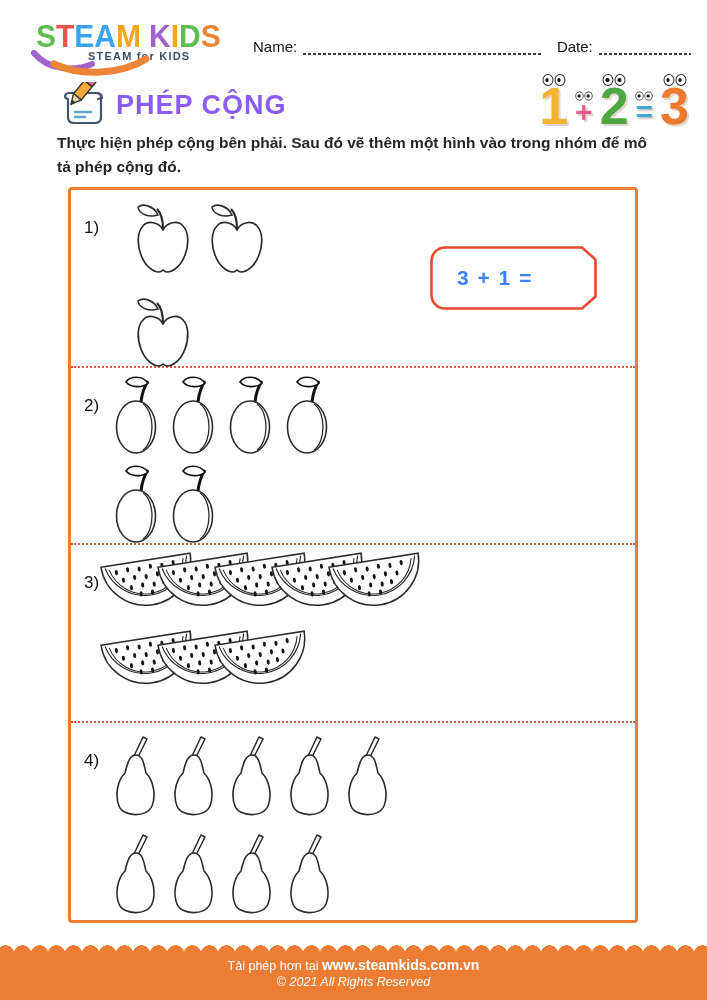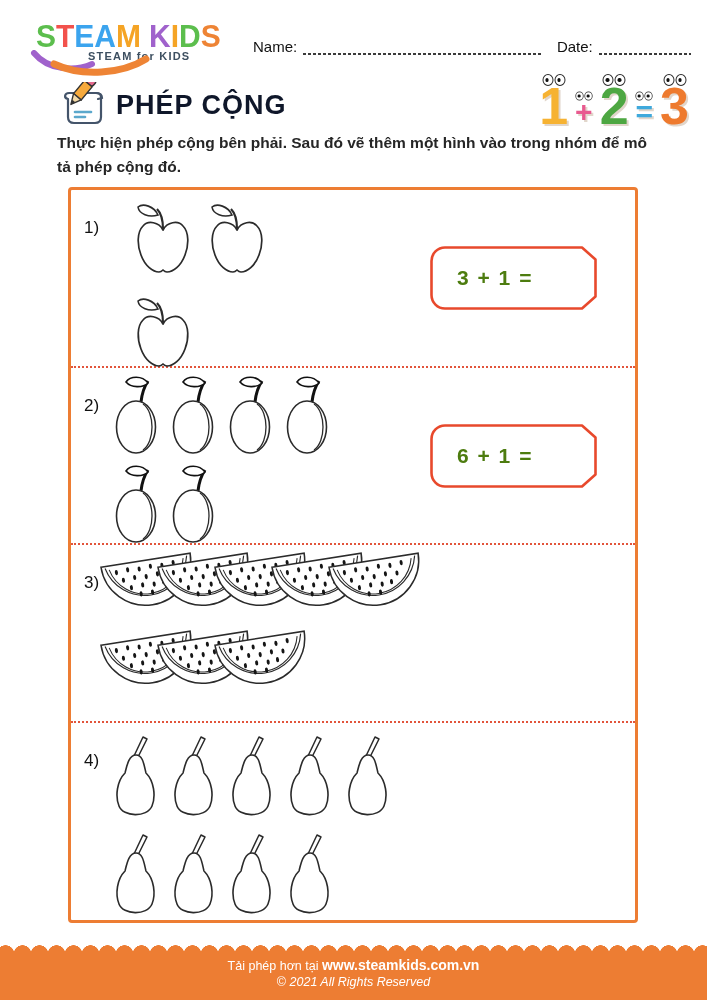--- a/index.html
+++ b/index.html
@@ -17,21 +17,21 @@
   .name-date{position:absolute;left:253px;top:38px;width:438px;display:flex;align-items:flex-end;font-size:15px;}
   .nd-label{font-weight:400;color:#111;margin-right:6px;white-space:nowrap;}
   .dash-line{height:13px;border-bottom:0;flex:1;
     background-image:repeating-linear-gradient(to right,#3a3a3a 0 3px,transparent 3px 5px);
     background-size:100% 2px;background-position:0 100%;background-repeat:no-repeat;}
   .dash-line.name{flex:2.6;margin-right:14px;}
   .dash-line.date{flex:1;}
   
   .title-row{position:absolute;left:60px;top:82px;display:flex;align-items:center;}
   .title-icon{width:48px;height:46px;margin-right:8px;}
-  .page-title{font-size:27px;font-weight:800;color:#0f172a;letter-spacing:1px;white-space:nowrap;}
+  .page-title{font-size:27px;font-weight:800;color:#8b5cf6;letter-spacing:1px;white-space:nowrap;}
   
   .numbers-graphic{position:absolute;right:18px;top:68px;display:flex;align-items:flex-end;gap:7px;height:62px;}
   .numchar{position:relative;font-weight:800;line-height:0.9;
     text-shadow:2px 2px 0 rgba(120,70,20,0.22);}
   .numchar.digit{font-size:52px;}
   .numchar.op{font-size:30px;margin-bottom:5px;}
   .eyes{position:absolute;top:-9px;left:50%;transform:translateX(-50%);display:flex;gap:1px;}
   .op .eyes{top:-8px;transform:translateX(-50%) scale(0.75);}
   .eye{width:9px;height:10px;background:#fff;border:1.5px solid #2b2b2b;border-radius:50%;position:relative;}
   .eye::after{content:"";position:absolute;width:3.5px;height:3.5px;background:#111;border-radius:50%;left:2.2px;top:3.2px;}
@@ -59,21 +59,21 @@
   .fa-watermelon .fig{width:96px;height:62px;margin-right:-39px;transform:rotate(-9deg);}
   .fa-watermelon svg{width:96px;height:62px;}
   .fa-pear{left:38px;top:10px;}
   .fa-pear .fruit-row{gap:11px;margin-bottom:6px;}
   .fa-pear svg{width:47px;height:88px;}
   
   .answer-slot{position:absolute;right:38px;top:50%;transform:translateY(-50%);width:167px;height:64px;}
   .answer-box{position:relative;width:167px;height:64px;}
   .answer-box svg{position:absolute;left:0;top:0;}
   .equation{position:absolute;left:27px;top:50%;transform:translateY(-50%);
-    font-size:21px;font-weight:700;color:#4d7c0f;letter-spacing:1.5px;white-space:nowrap;}
+    font-size:21px;font-weight:700;color:#3b82f6;letter-spacing:1.5px;white-space:nowrap;}
   
   .footer{position:absolute;left:0;top:944px;width:707px;}
   .scallops{height:10px;
     background-image:radial-gradient(circle at 8.5px 10px,#ED7D33 8.5px,rgba(237,125,51,0) 9px);
     background-size:17px 10px;background-repeat:repeat-x;background-position:-3px 0;}
   .footer-band{background:#ED7D33;height:46px;color:#fff;text-align:center;
     display:flex;flex-direction:column;justify-content:flex-start;padding-top:3px;box-sizing:border-box;}
   .footer-line1{font-size:12.5px;}
   .footer-line1 .url{font-weight:700;font-size:14px;margin-top:48px;}
   .footer-line2{font-size:12.5px;font-style:italic;margin-top:2px;}
@@ -211,29 +211,20 @@
               <path d="M28,28 C40,36 40,66 28,74" fill="none" stroke="#2b2b2b" stroke-width="1.3"></path>
             </svg></div>
           <div class="fig"><svg viewBox="0 0 44 78">
               <path d="M26,26 C27,17 29,11 33,5" fill="none" stroke="#111" stroke-width="3"></path>
               <path d="M33,7 C27,-1 15,0 11,6 C16,12 28,12 33,7 Z" fill="#fff" stroke="#111" stroke-width="1.6"></path>
               <ellipse cx="21" cy="51" rx="19.5" ry="26" fill="#fff" stroke="#2b2b2b" stroke-width="1.6"></ellipse>
               <path d="M28,28 C40,36 40,66 28,74" fill="none" stroke="#2b2b2b" stroke-width="1.3"></path>
             </svg></div>
         </div>
       </div>
-    <div class="answer-slot">
-      <div class="answer-box">
-        <svg width="167" height="64" viewBox="0 0 167 64">
-          <path d="M15,1.5 L152,1.5 L165.5,13.5 L165.5,50.5 L152,62.5 L15,62.5
-                   A13.5,13.5 0 0 1 1.5,49 L1.5,15 A13.5,13.5 0 0 1 15,1.5 Z" fill="#ffffff" stroke="#E8492C" stroke-width="2.6" stroke-linejoin="round"></path>
-        </svg>
-        <div class="equation">6 + 1 =</div>
-      </div>
-    </div>
   </div>
 
   <div class="exercise sep" style="height: 178px;">
     <div class="ex-label">3)</div>
     <div class="fruit-area fa-watermelon">
         <div class="fruit-row">
           <div class="fig"><svg viewBox="0 0 100 62">
               <path d="M3,8 L97,8 A47,47 0 0 1 3,8 Z" fill="#fff" stroke="#2b2b2b" stroke-width="1.6"></path>
               <path d="M7,10 A44,44 0 0 0 93,10" fill="none" stroke="#2b2b2b" stroke-width="1.2"></path>
               <path d="M11,12 A40,40 0 0 0 89,12" fill="none" stroke="#2b2b2b" stroke-width="1.1"></path>

